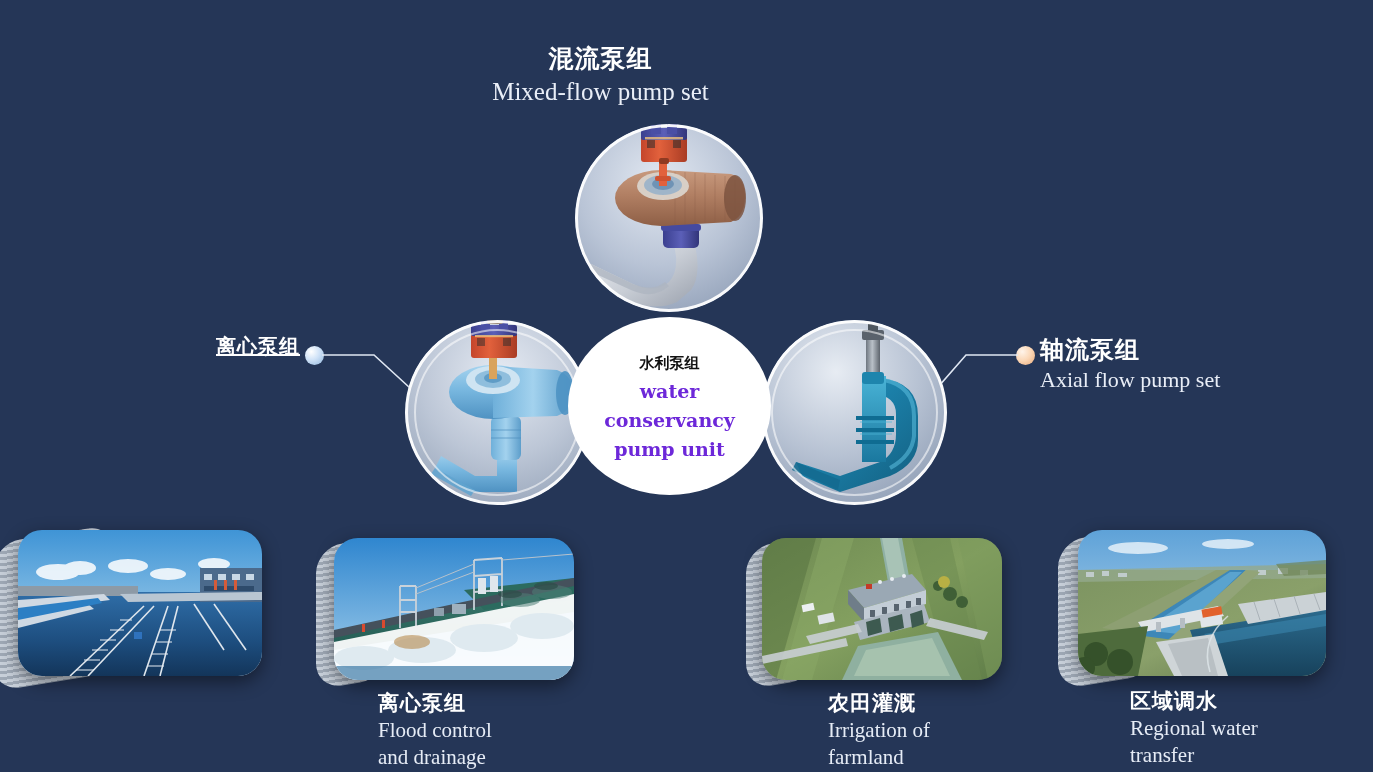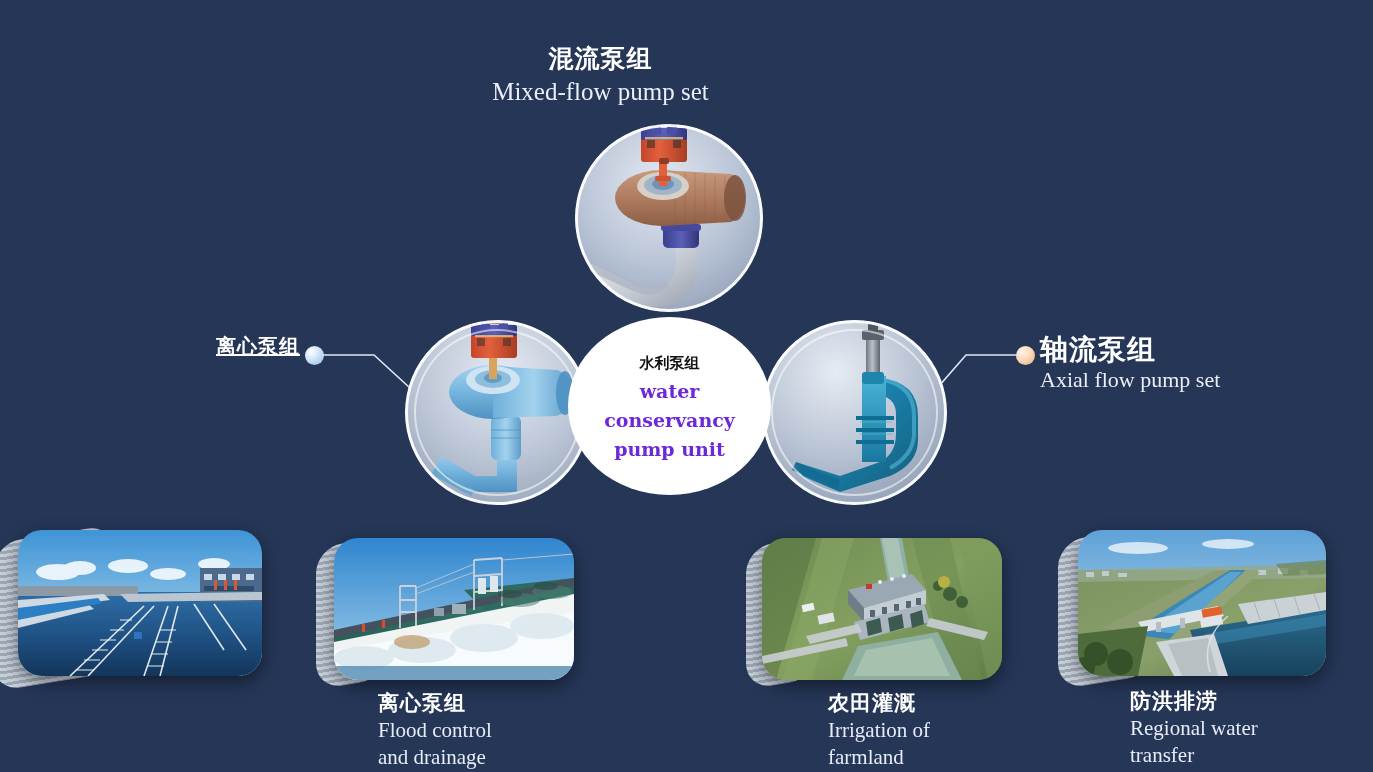--- a/index.html
+++ b/index.html
@@ -17,21 +17,21 @@
 
   .top-label{position:absolute;left:0;top:44px;width:1201px;text-align:center;}
   .top-label .lbl-cn{font-size:25px;letter-spacing:1px;line-height:30px;}
   .top-label .lbl-en{font-size:25px;line-height:32px;margin-top:2px;}
 
   .left-label{position:absolute;left:0;top:332px;width:300px;text-align:right;}
   .left-label .lbl-cn{font-size:20px;letter-spacing:1px;line-height:28px;display:block;text-decoration:underline;}
   .left-label .lbl-en{font-family:"DejaVu Sans Mono", monospace;font-size:19px;line-height:28px;letter-spacing:1px;display:block;color:#eef2f9;}
 
   .right-label{position:absolute;left:1040px;top:335px;width:330px;text-align:left;}
-  .right-label .lbl-cn{font-size:28px;letter-spacing:1px;line-height:30px;display:block;}
+  .right-label .lbl-cn{font-size:24px;letter-spacing:1px;line-height:30px;display:block;}
   .right-label .lbl-en{font-size:22px;line-height:30px;display:block;}
 
   
   .connector{position:absolute;pointer-events:none;}
   .dot{position:absolute;width:19px;height:19px;border-radius:50%;}
   .dot-left{left:305px;top:346px;background:radial-gradient(circle at 33% 30%,#ffffff 0%,#cfe2f7 45%,#8fb6dd 100%);}
   .dot-right{left:1016px;top:346px;background:radial-gradient(circle at 33% 30%,#fff4ea 0%,#fbd7b6 48%,#e8a878 100%);}
 
   
   .circ{position:absolute;border-radius:50%;overflow:hidden;}
@@ -560,18 +560,18 @@
             <circle cx="6" cy="138" r="11"></circle>
           </g>
 
         <path d="M150,86 Q122,110 132,142" stroke="#dfe6ea" stroke-width="1.6" fill="none" opacity=".8"></path>
 
         <polygon points="198,34 248,30 248,44 206,46" fill="#6f8456" opacity=".7"></polygon>
       </svg>
     </div>
   </div>
   <div class="cap" style="left:1130px;top:688px;">
-    <span class="c1">防洪排涝</span>
+    <span class="c1">区域调水</span>
     <span class="c2">Regional water</span>
     <span class="c2">transfer</span>
   </div>
 
 </div>
 
 </body></html>

